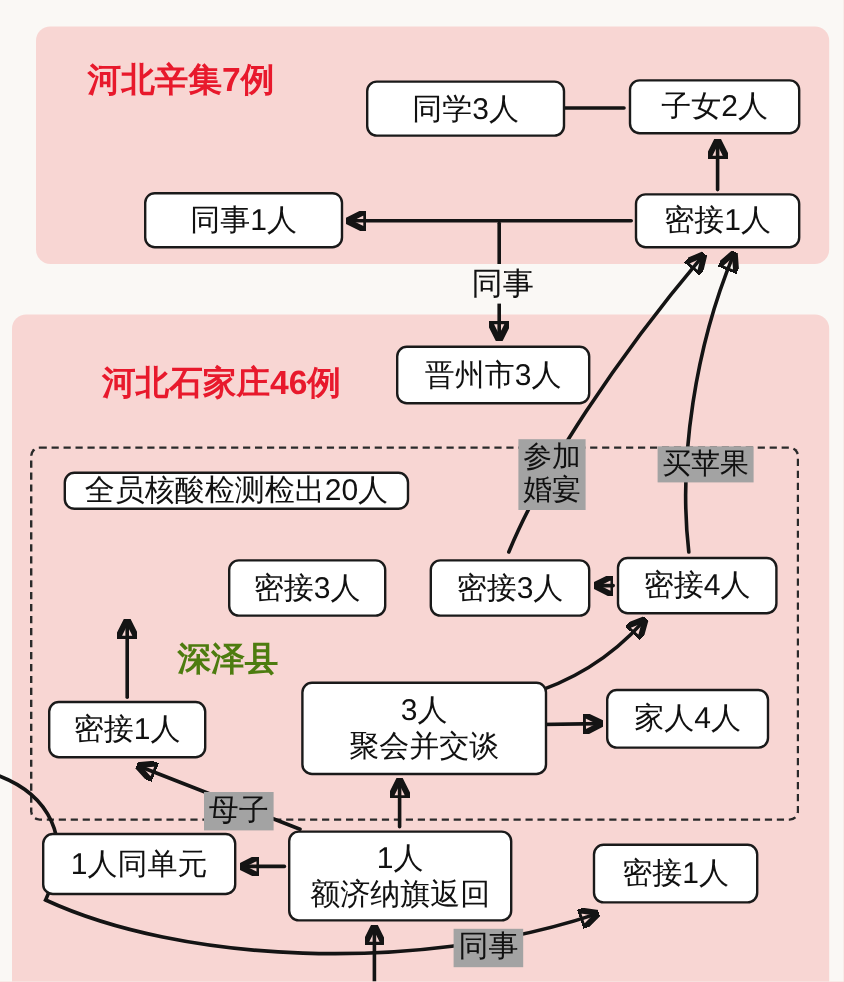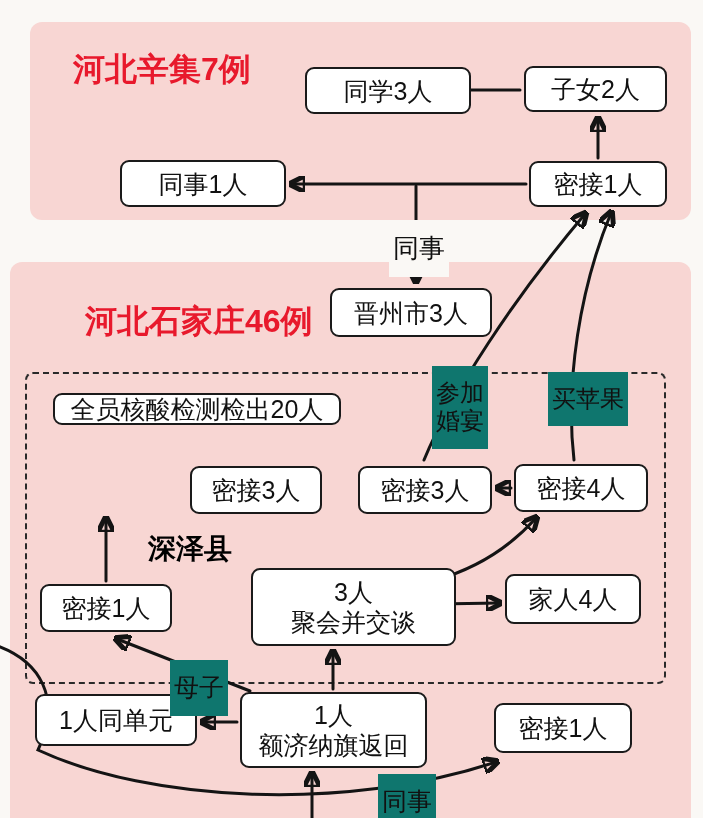--- a/index.html
+++ b/index.html
@@ -12,49 +12,49 @@
   #app{position:absolute;inset:0;width:703px;height:818px;}
   .panel{
     position:absolute;
     background:#f8d6d3;
     border-radius:12px;
   }
   #panel-xinji{left:30px;top:22px;width:661px;height:198px;}
   #panel-sjz{left:10px;top:262px;width:681px;height:570px;}
   .panel-title{
     position:absolute;
-    font-size:32px;font-weight:bold;color:#e8192c;
+    font-size:28px;font-weight:bold;color:#e8192c;
     white-space:nowrap;z-index:2;
   }
   .dashed-box{
     position:absolute;
     border:2.5px dashed #2a2a2a;
     border-radius:8px;
   }
   .node{
     position:absolute;
     background:#ffffff;
     border:2.5px solid #1a1a1a;
     border-radius:9px;
     display:flex;flex-direction:column;align-items:center;justify-content:center;
     font-size:25px;line-height:1.2;color:#111;
     box-sizing:border-box;
     z-index:2;
     white-space:nowrap;
   }
   .region-label{
-    position:absolute;font-size:28px;font-weight:bold;color:#000000;
+    position:absolute;font-size:28px;font-weight:bold;color:#4d7c0f;
     z-index:2;white-space:nowrap;
   }
   .edge-label{
     position:absolute;font-size:25px;color:#111;z-index:3;
     text-align:center;white-space:nowrap;line-height:1.18;
-    padding:13px 4px;
+    padding:1px 4px;
   }
-  .bg-pink{background:#0f766e;}
+  .bg-pink{background:#a3a3a3;}
   .bg-gap{background:#faf8f5;}
   #edges{
     position:absolute;inset:0;z-index:1;pointer-events:none;
   }
   #edges path{fill:none;stroke:#141414;stroke-width:3;stroke-linecap:round;}
 </style>
 </head>
 <body>
 
 <div id="app">

